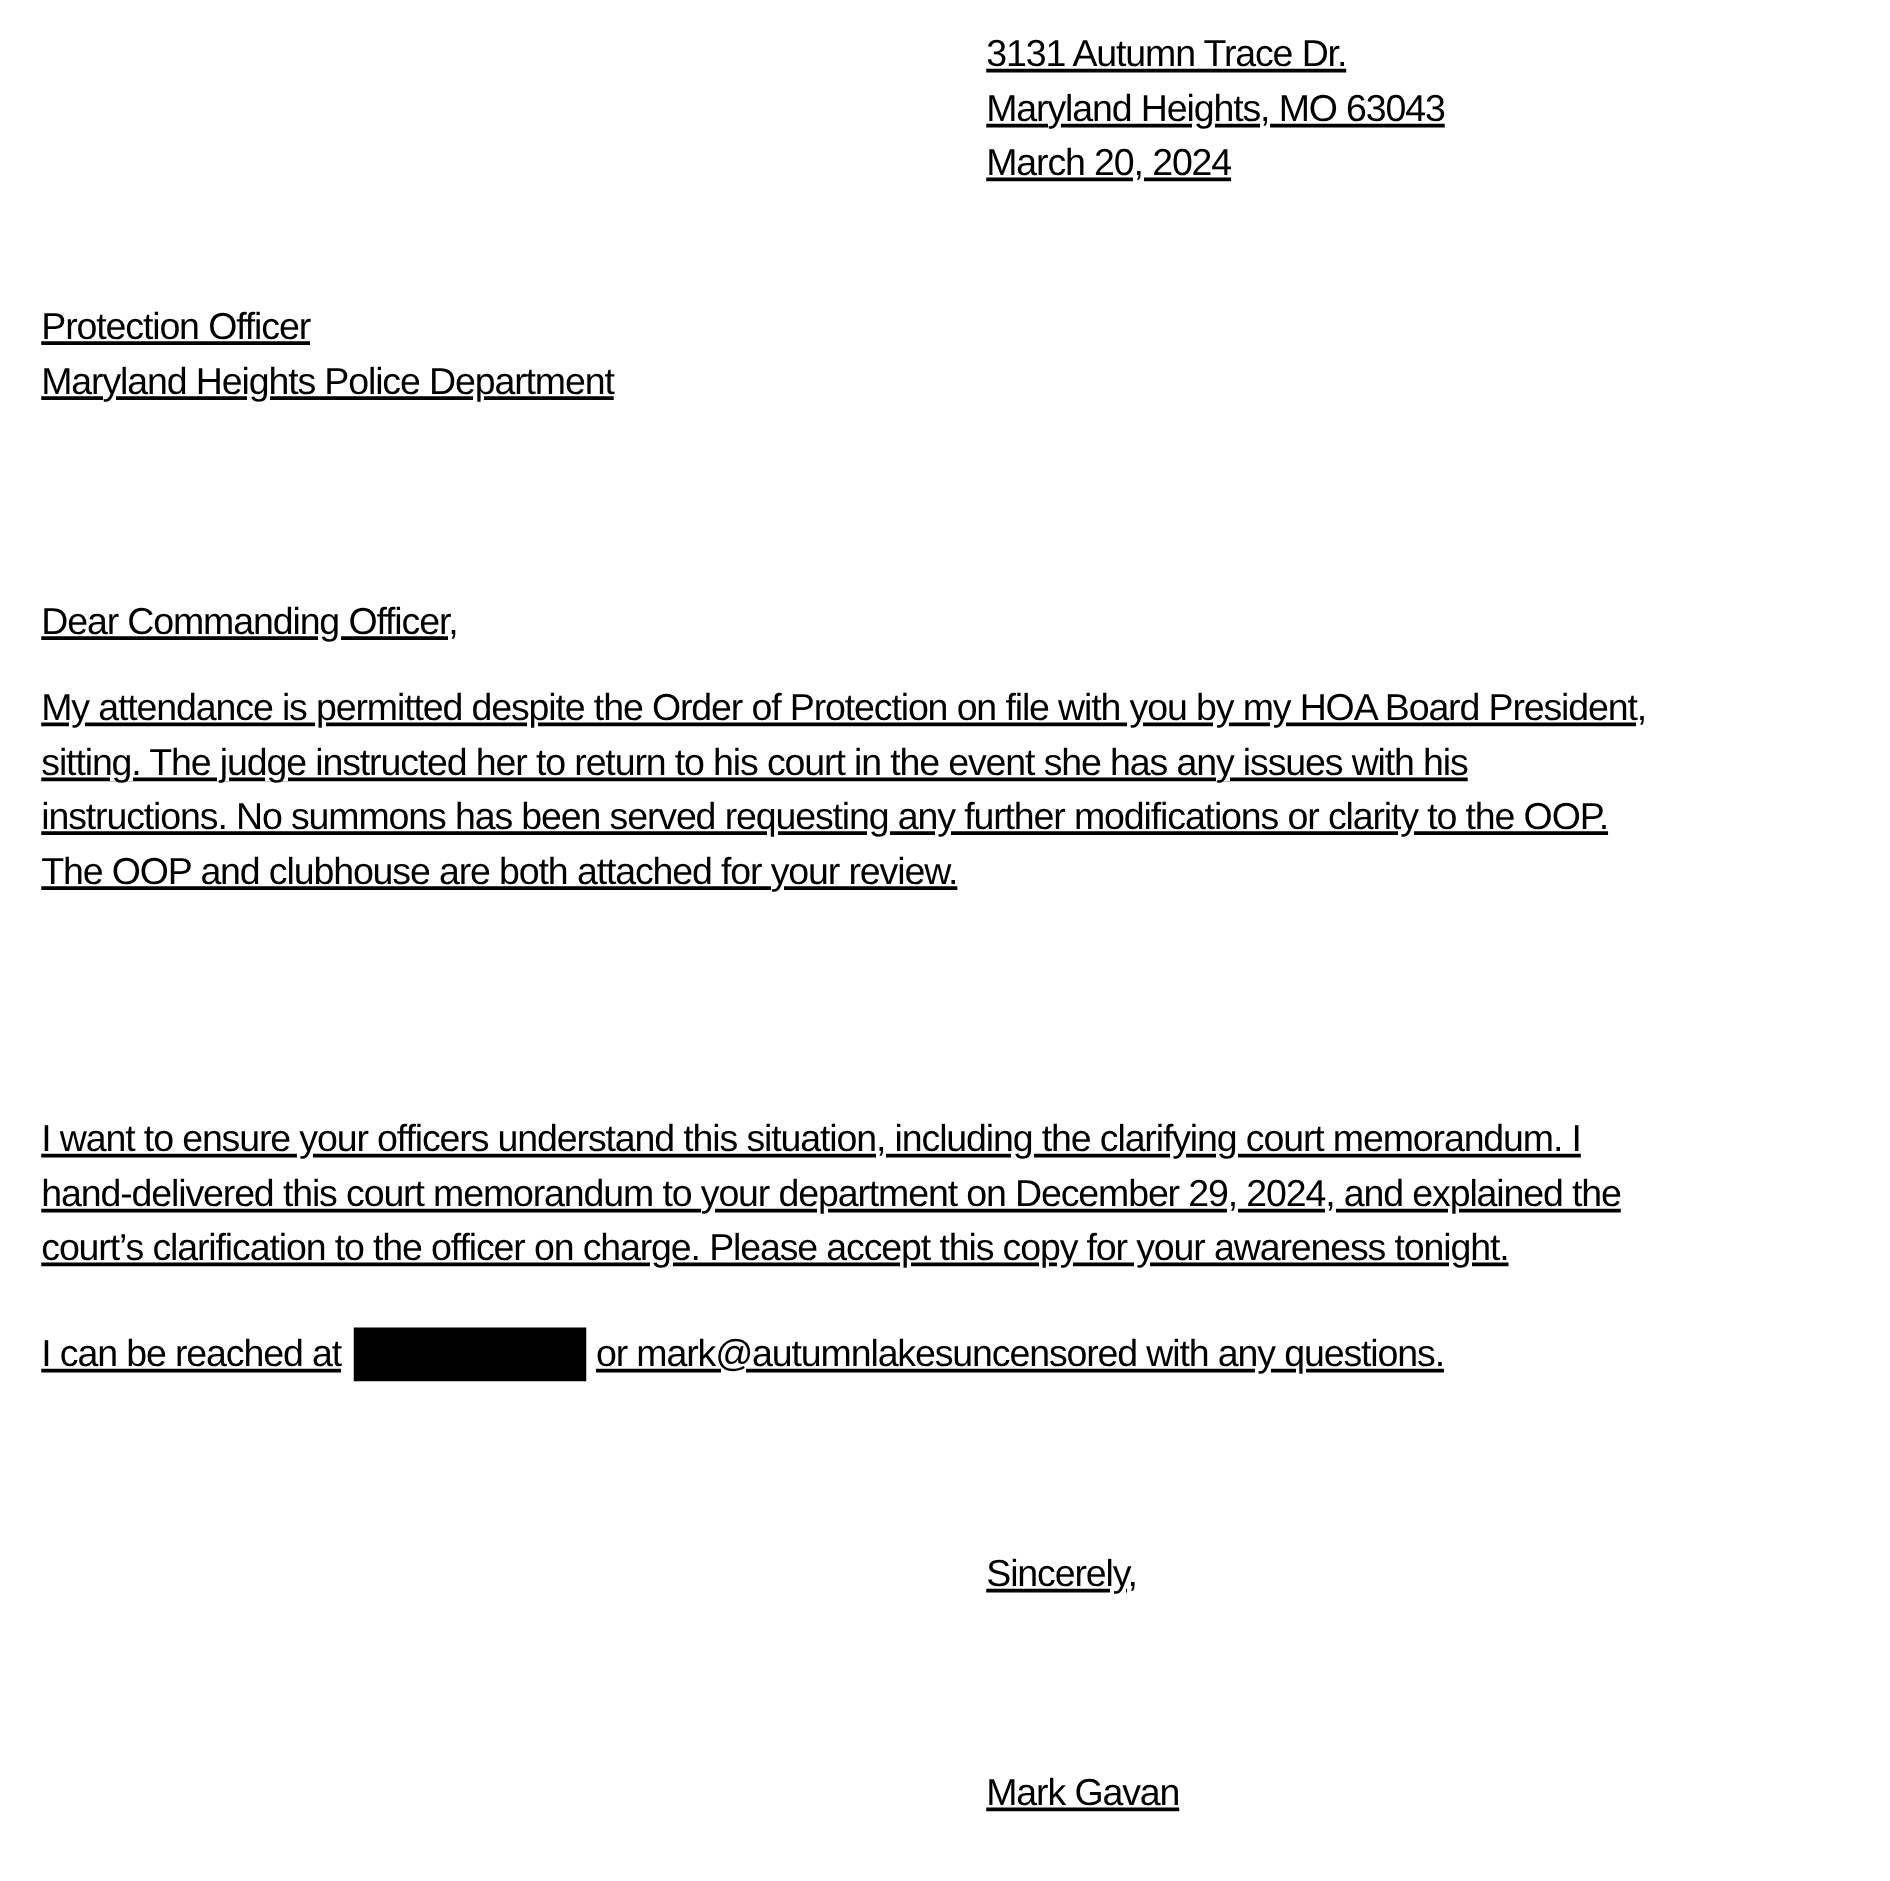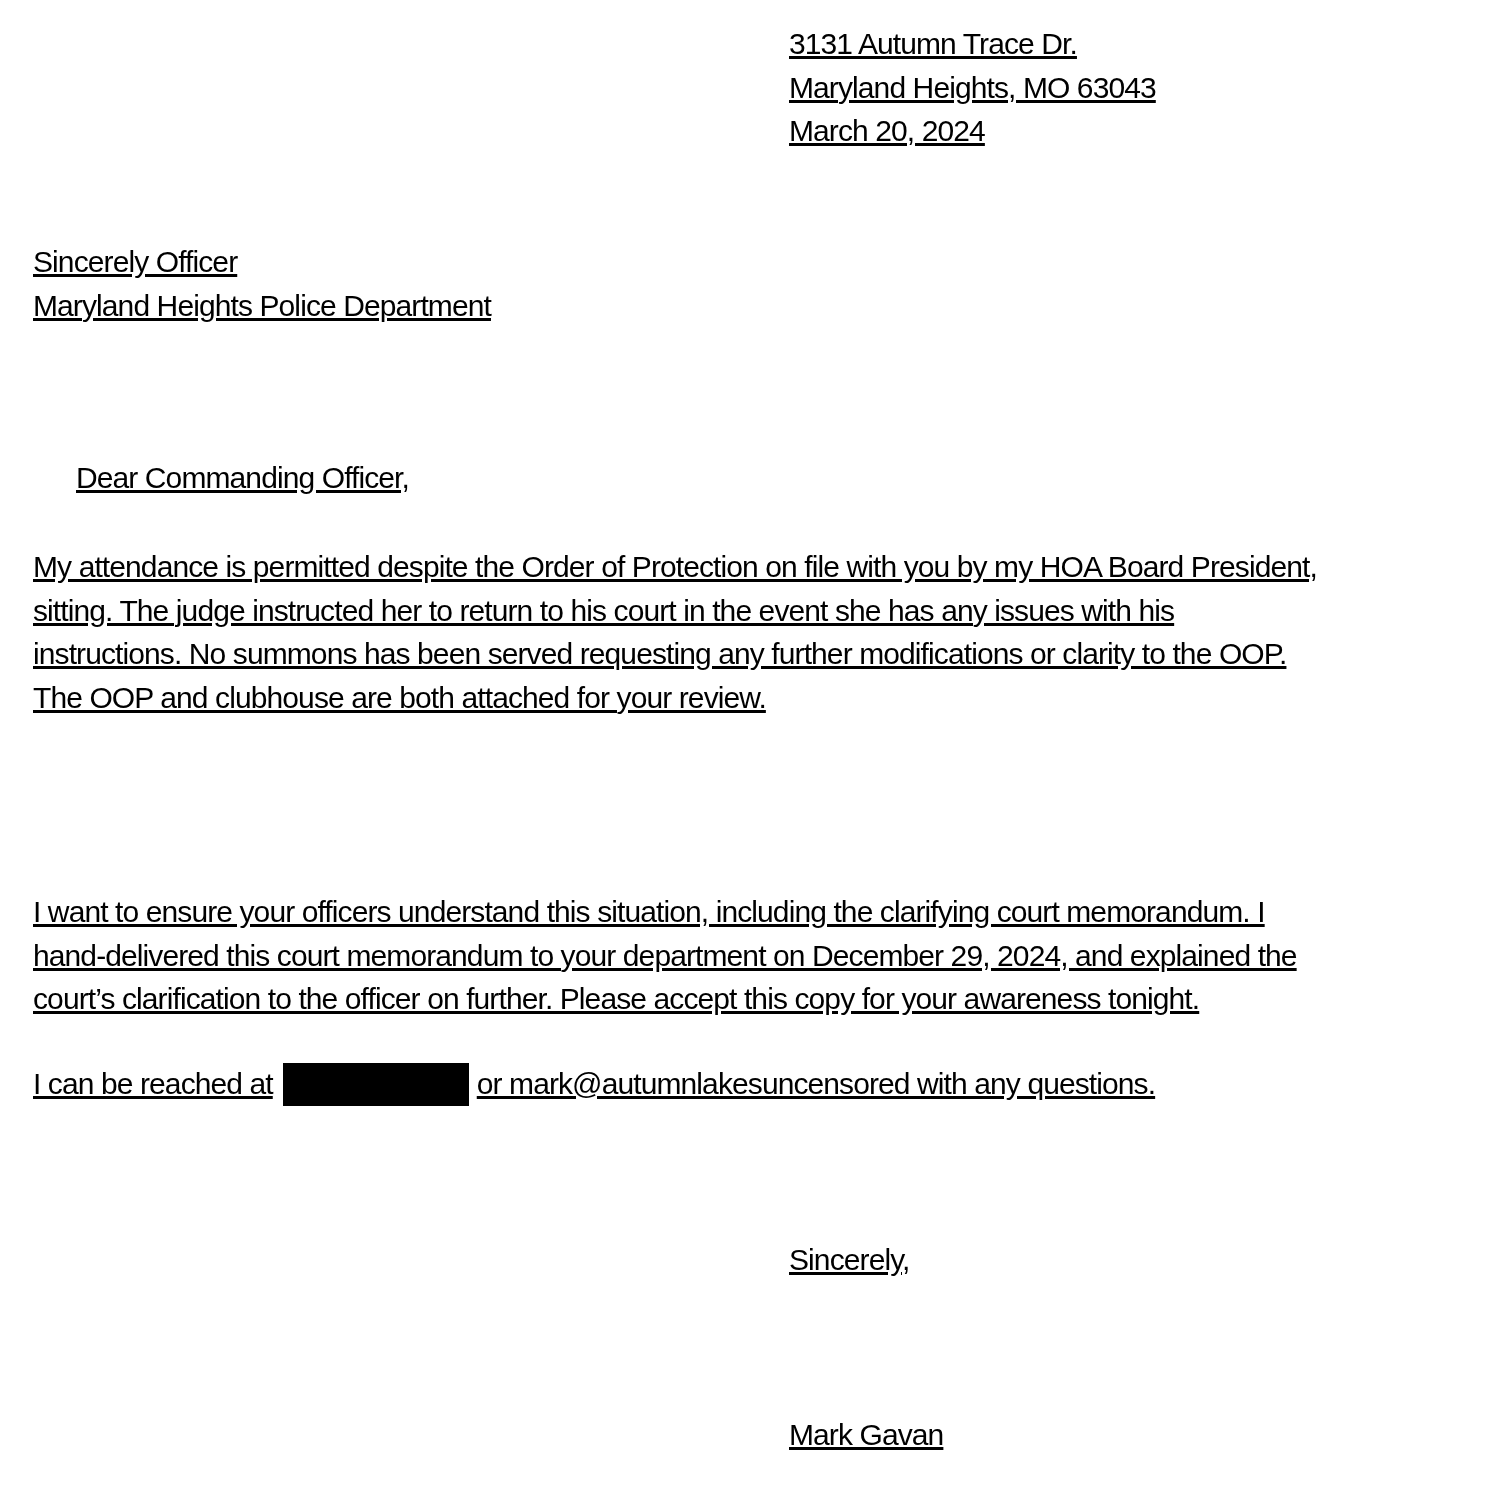--- a/index.html
+++ b/index.html
@@ -22,21 +22,21 @@
   .block {
     position: absolute;
     text-decoration: underline;
   }
   .line {
     line-height: 43.5px;
     white-space: nowrap;
   }
   .sender-block   { left: 789px; top: 22px; }
   .recipient-block{ left: 33px;  top: 240px; }
-  .salutation-blk { left: 33px;  top: 456px; margin-left: 43px; }
+  .salutation-blk { left: 33px;  top: 476px; }
   .para-1         { left: 33px;  top: 545px; }
   .para-2         { left: 33px;  top: 890px; }
   .contact-blk    { left: 33px;  top: 1062px; }
   .closing-blk    { left: 789px; top: 1238px; }
   .signature-blk  { left: 789px; top: 1413px; }
   .redaction-box {
     display: inline-block;
     width: 186px;
     height: 43px;
     background: #000000;
@@ -50,39 +50,39 @@
 
 <div class="letter-page">
 
   <div class="block sender-block">
     <div class="line">3131 Autumn Trace Dr.</div>
     <div class="line">Maryland Heights, MO 63043</div>
     <div class="line">March 20, 2024</div>
   </div>
 
   <div class="block recipient-block">
-    <div class="line">Sincerely Officer</div>
+    <div class="line">Protection Officer</div>
     <div class="line">Maryland Heights Police Department</div>
   </div>
 
   <div class="block salutation-blk">
     <div class="line">Dear Commanding Officer,</div>
   </div>
 
   <div class="block para-1">
     <div class="line">My attendance is permitted despite the Order of Protection on file with you by my HOA Board President,</div>
     <div class="line">sitting. The judge instructed her to return to his court in the event she has any issues with his</div>
     <div class="line">instructions. No summons has been served requesting any further modifications or clarity to the OOP.</div>
     <div class="line">The OOP and clubhouse are both attached for your review.</div>
   </div>
 
   <div class="block para-2">
     <div class="line">I want to ensure your officers understand this situation, including the clarifying court memorandum. I</div>
     <div class="line">hand-delivered this court memorandum to your department on December 29, 2024, and explained the</div>
-    <div class="line">court’s clarification to the officer on further. Please accept this copy for your awareness tonight.</div>
+    <div class="line">court’s clarification to the officer on charge. Please accept this copy for your awareness tonight.</div>
   </div>
 
   <div class="block contact-blk">
     <div class="line">
       <span>I can be reached at</span><span class="redaction-box"></span><span>or mark@autumnlakesuncensored with any questions.</span>
     </div>
   </div>
 
   <div class="block closing-blk">
     <div class="line">Sincerely,</div>

